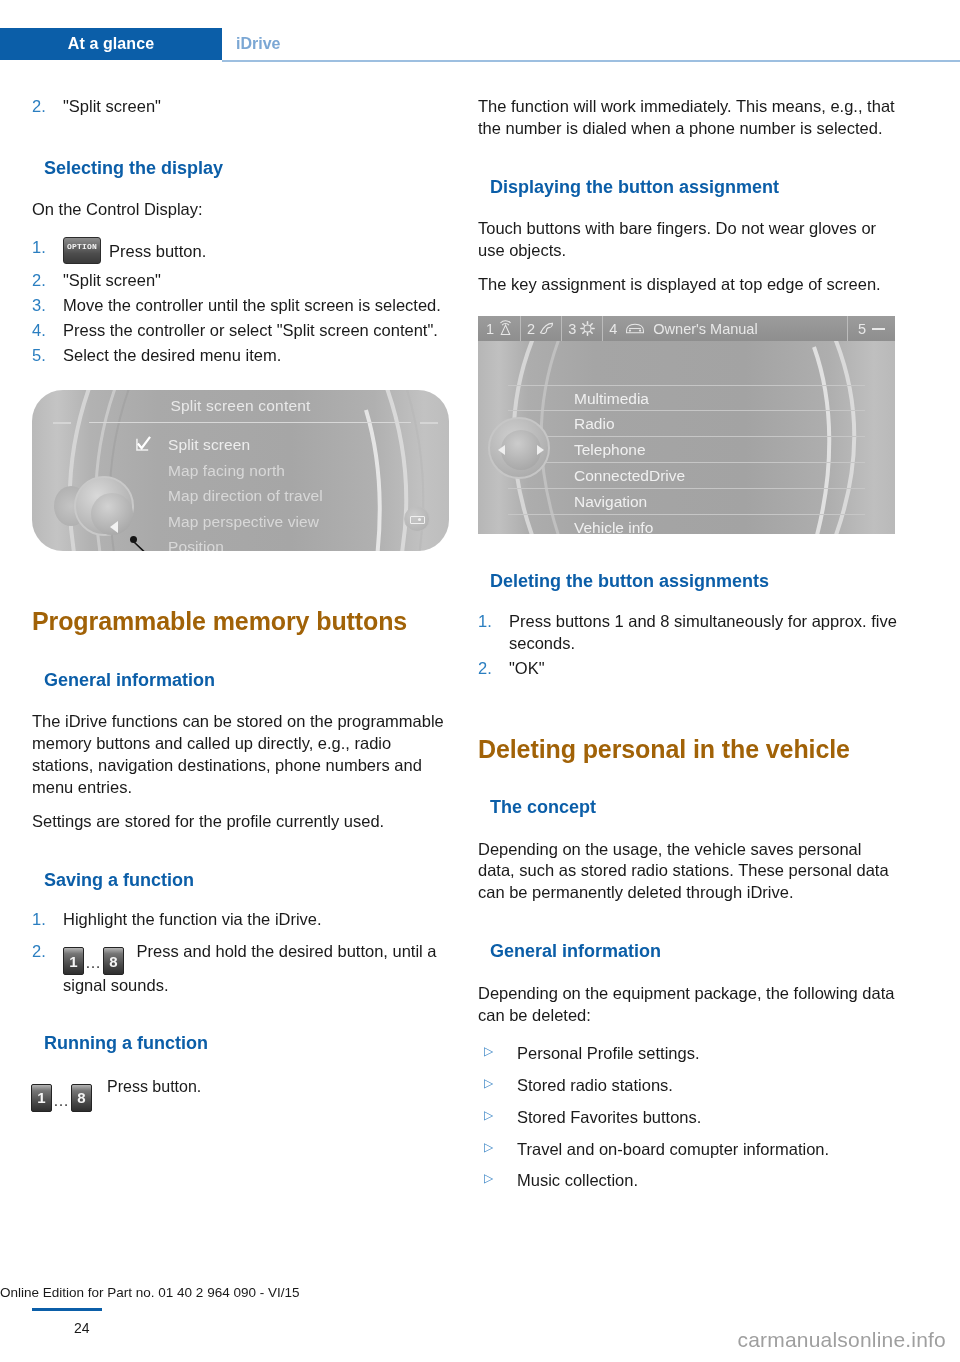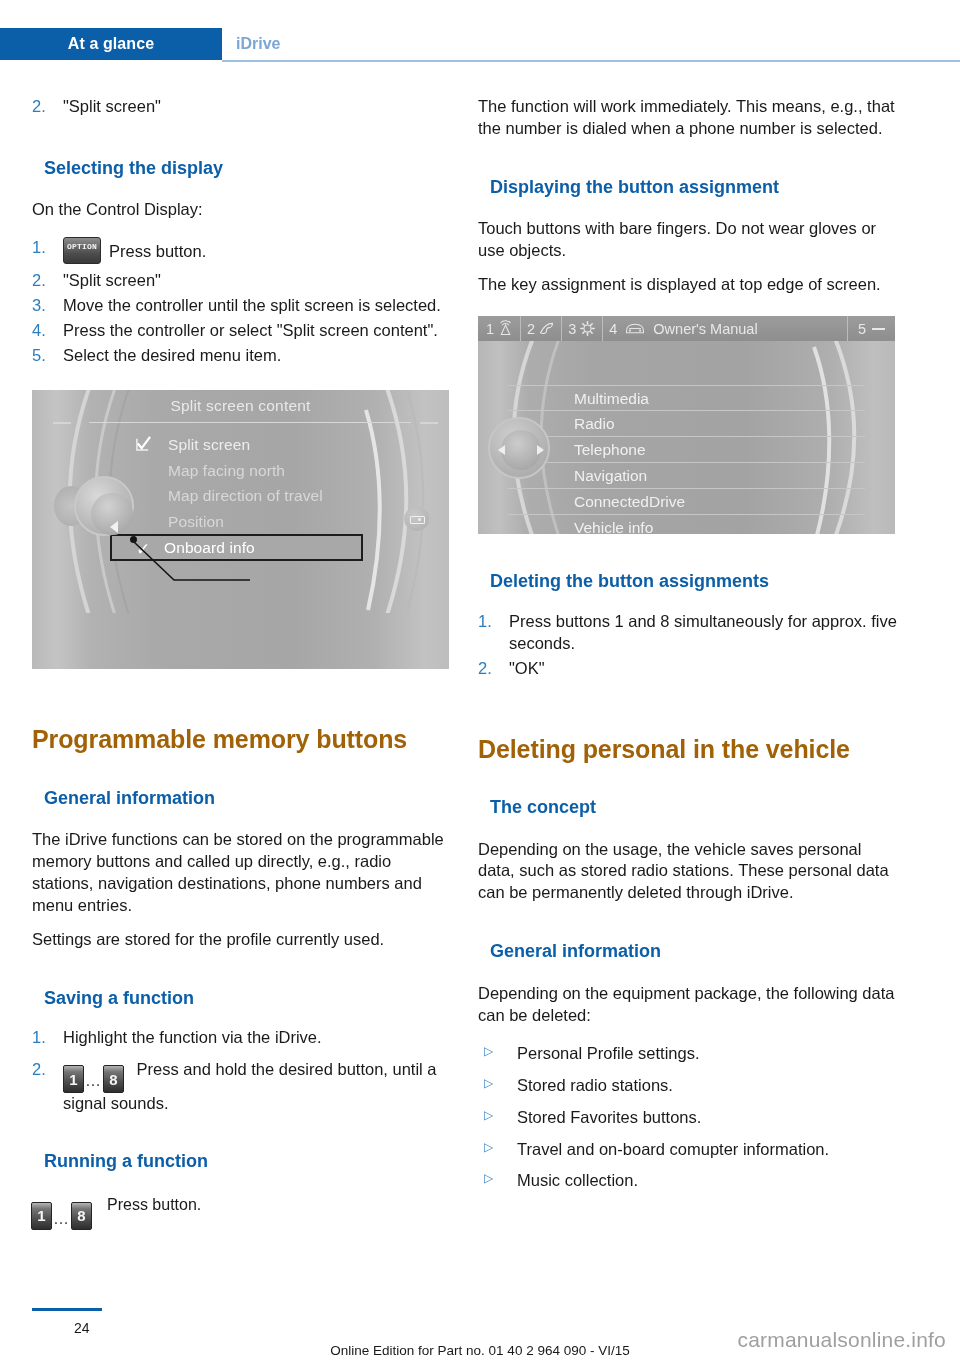--- a/index.html
+++ b/index.html
@@ -109,23 +109,24 @@
     position:absolute; left:0; right:0; top:4px;
     text-align:center; color:#f4f4f4; font-size:15px; font-weight:bold;
   }
   .memdots {
     display:inline-block; color:#3a3a3a; font-size:16px;
     vertical-align:bottom; padding:0 1px 2px 1px; letter-spacing:1px;
   }
 
   
   .shot1 {
-    position:relative; width:417px; height:279px;
+    position:relative; width:417px; height:161px;
     background:linear-gradient(90deg,#b9b9b9 0%,#c4c4c4 6%,#b2b2b2 14%,#a9a9a9 30%,#a6a6a6 62%,#b0b0b0 82%,#c2c2c2 94%,#bdbdbd 100%);
     overflow:hidden;
+    border-radius:31px;
   }
   .shot1-title {
     position:absolute; left:0; right:0; top:7px;
     text-align:center; color:#e9e9e9; font-size:15.5px;
     letter-spacing:0.2px;
   }
   .shot1-rule {
     position:absolute; left:57px; width:322px; top:32px; height:1px;
     background:#d8d8d8;
   }
@@ -231,21 +232,21 @@
   .knob2-r {
     position:absolute; left:47px; top:26px; width:0; height:0;
     border-top:5px solid transparent; border-bottom:5px solid transparent;
     border-left:7px solid #efefef;
   }
 
   
   .foot-rule { position:absolute; left:32px; top:1308px; width:70px; height:3px; background:#0b5ea8; }
   .foot-page { position:absolute; left:74px; top:1320px; color:#1a1a1a; font-size:14px; }
   .foot-center {
-    position:absolute; left:0; top:1343px; width:960px; text-align:center;
+    position:absolute; left:0; top:1285px; width:960px; text-align:left;
     font-size:13.5px; color:#1a1a1a;
   }
   .watermark {
     position:absolute; right:14px; top:1328px;
     font-size:21px; color:#9f9f9f; letter-spacing:0.2px;
   }
 </style>
 </head>
 <body>
 
@@ -318,20 +319,23 @@
           <path d="M1 3 L1 15 L13 15" stroke="#f0f0f0" stroke-width="1.6" fill="none"></path>
           <path d="M2 8 L6 13 L15 1" stroke="#ffffff" stroke-width="2.4" fill="none"></path>
         </svg>
         <span>Split screen</span>
       </div>
       <div class="shot1-item dim">
         <span>Map facing north</span>
       </div>
       <div class="shot1-item dim">
         <span>Map direction of travel</span>
+      </div>
+      <div class="shot1-item dim">
+        <span>Map perspective view</span>
       </div>
       <div class="shot1-item dim">
         <span>Position</span>
       </div>
       <div class="shot1-item selected">
         <span class="chk-tick">✓</span>
         <span>Onboard info</span>
       </div>
     </div>
 
@@ -409,22 +413,22 @@
         <path d="M 58 -10 C 28 60, 28 130, 60 210" stroke="#d8d8d8" stroke-width="4" fill="none" opacity="0.95"></path>
         <path d="M 84 -10 C 56 60, 56 130, 86 210" stroke="#c9c9c9" stroke-width="3" fill="none" opacity="0.7"></path>
         <path d="M 354 -10 C 384 60, 384 130, 352 210" stroke="#dcdcdc" stroke-width="4" fill="none" opacity="0.95"></path>
         <path d="M 336 6 C 356 62, 356 130, 338 198" stroke="#ededed" stroke-width="4" fill="none" opacity="0.8"></path>
       </svg>
 
       <div class="shot2-list">
         <div class="shot2-row">Multimedia</div>
         <div class="shot2-row">Radio</div>
         <div class="shot2-row">Telephone</div>
+        <div class="shot2-row">ConnectedDrive</div>
         <div class="shot2-row">Navigation</div>
-        <div class="shot2-row">ConnectedDrive</div>
         <div class="shot2-row">Vehicle info</div>
         <div class="shot2-row">Settings</div>
       </div>
 
       <div class="knob2-wrap">
         <div class="knob2-outer">
           <div class="knob2-inner"></div>
           <div class="knob2-l"></div>
           <div class="knob2-r"></div>
         </div>

